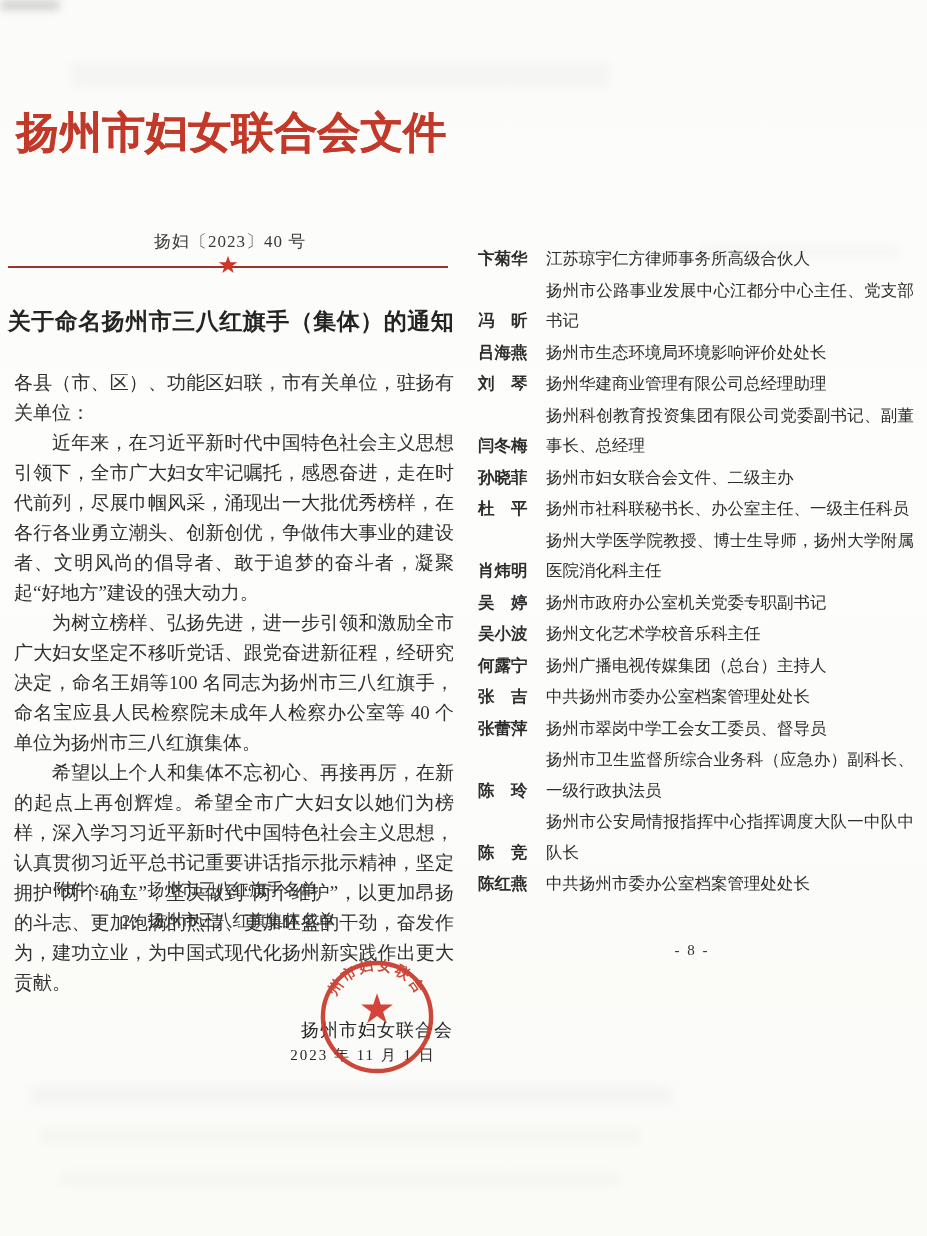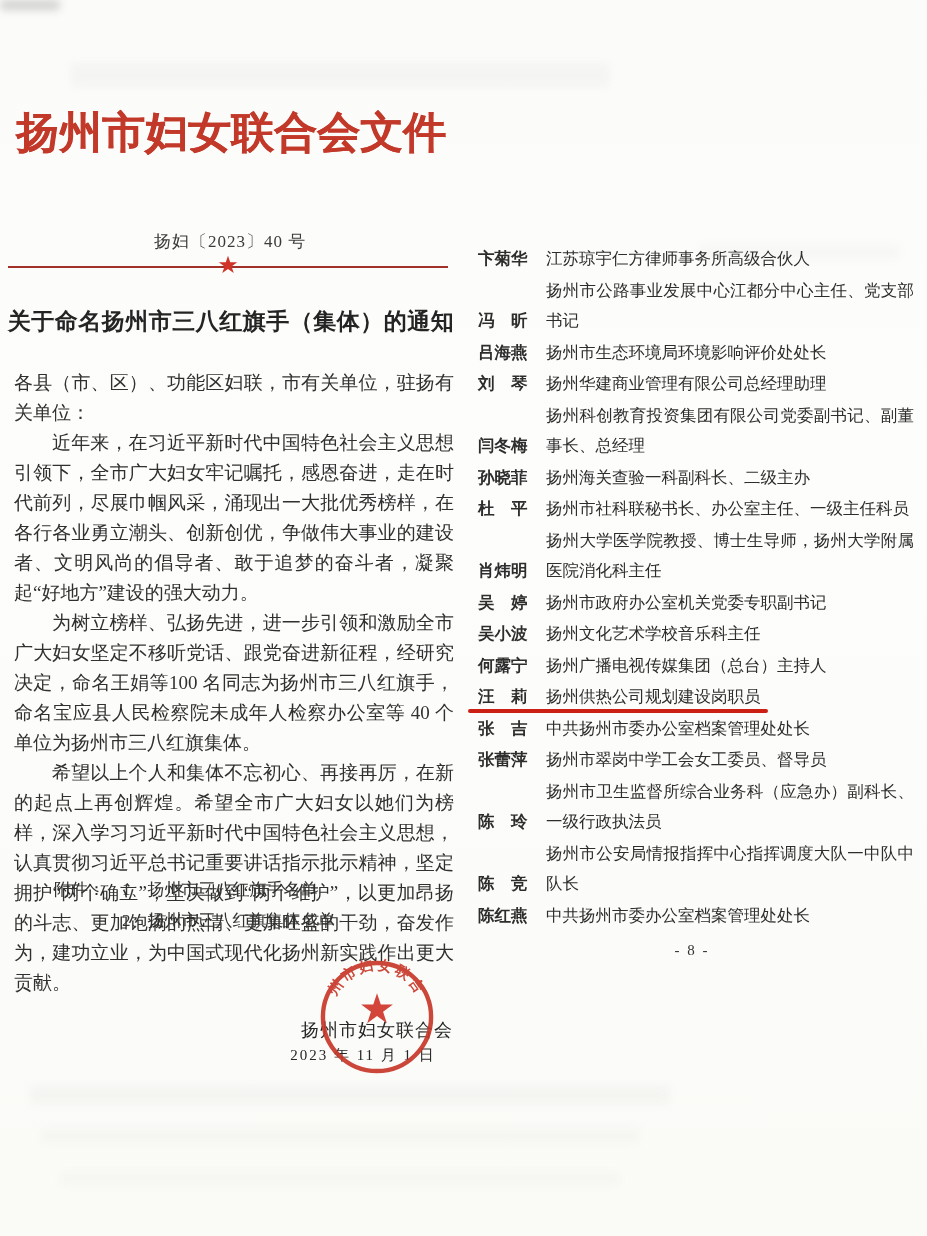--- a/index.html
+++ b/index.html
@@ -184,21 +184,21 @@
       </div>
 
       <div class="entry-row">
         <span class="entry-name">闫冬梅</span>
         <span class="entry-title">扬州科创教育投资集团有限公司党委副书记、副董事长、总经理</span>
 
       </div>
 
       <div class="entry-row">
         <span class="entry-name">孙晓菲</span>
-        <span class="entry-title">扬州海关查验一科副科长、二级主办</span>
+        <span class="entry-title">扬州市妇女联合会文件、二级主办</span>
 
       </div>
 
       <div class="entry-row">
         <span class="entry-name">杜　平</span>
         <span class="entry-title">扬州市社科联秘书长、办公室主任、一级主任科员</span>
 
       </div>
 
       <div class="entry-row">
@@ -218,25 +218,20 @@
         <span class="entry-title">扬州文化艺术学校音乐科主任</span>
 
       </div>
 
       <div class="entry-row">
         <span class="entry-name">何露宁</span>
         <span class="entry-title">扬州广播电视传媒集团（总台）主持人</span>
 
       </div>
 
-      <div class="entry-row highlighted">
-        <span class="entry-name">汪　莉</span>
-        <span class="entry-title">扬州供热公司规划建设岗职员</span>
-        <span class="hl-underline"></span>
-      </div>
 
       <div class="entry-row">
         <span class="entry-name">张　吉</span>
         <span class="entry-title">中共扬州市委办公室档案管理处处长</span>
 
       </div>
 
       <div class="entry-row">
         <span class="entry-name">张蕾萍</span>
         <span class="entry-title">扬州市翠岗中学工会女工委员、督导员</span>

